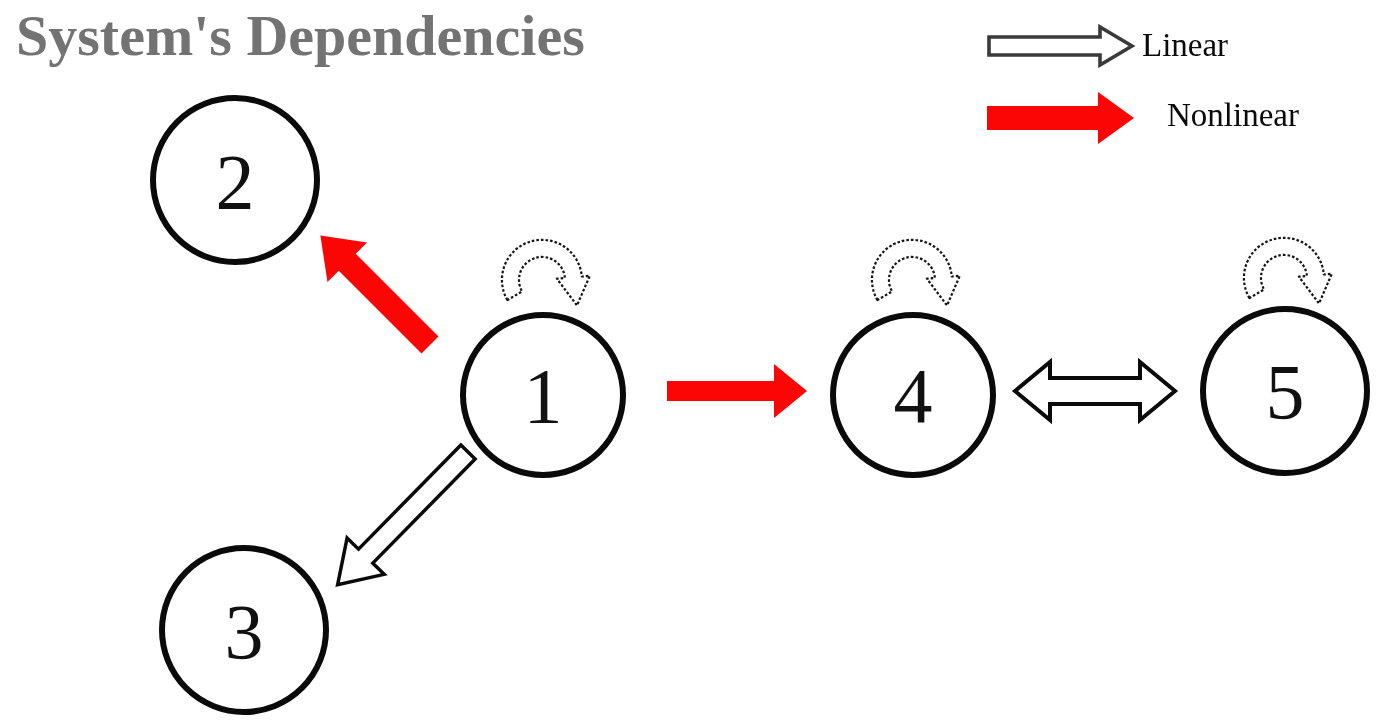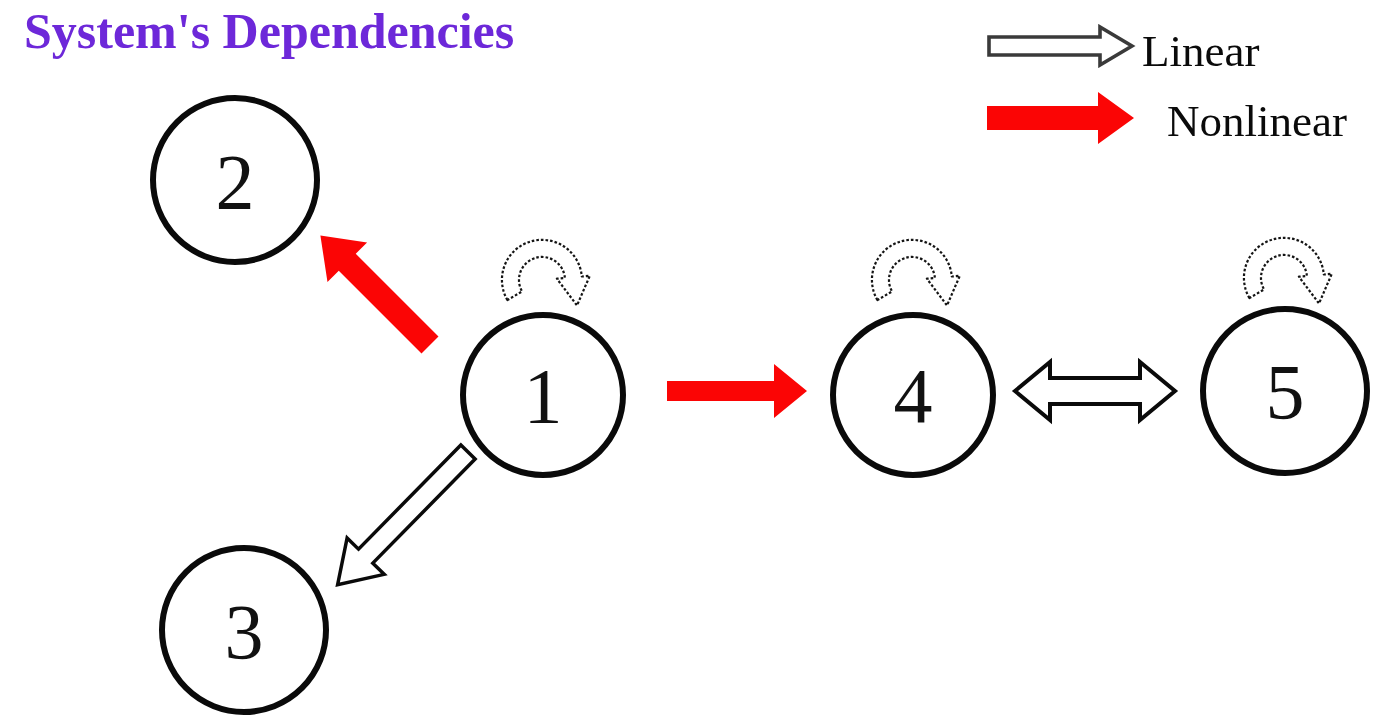--- a/index.html
+++ b/index.html
@@ -12,36 +12,36 @@
     font-family: "Liberation Serif", "DejaVu Serif", serif;
   }
   .stage {
     position: relative;
     width: 1382px;
     height: 725px;
     background: #ffffff;
   }
   .title {
     position: absolute;
-    left: 24px;
+    left: 16px;
     top: 2px;
-    font-size: 50px;
+    font-size: 58px;
     font-weight: 700;
-    color: #6d28d9;
+    color: #737373;
     letter-spacing: 0px;
     white-space: nowrap;
   }
   .diagram-svg {
     position: absolute;
     left: 0;
     top: 0;
   }
   .legend-label {
     position: absolute;
-    font-size: 45px;
+    font-size: 33px;
     color: #0a0a0a;
     white-space: nowrap;
     line-height: 1;
   }
   .legend-label-linear { left: 1142px; top: 29px; }
   .legend-label-nonlinear { left: 1167px; top: 99px; }
   .legend-arrow {
     position: absolute;
   }
   .legend-arrow-linear { left: 986px; top: 24px; }

